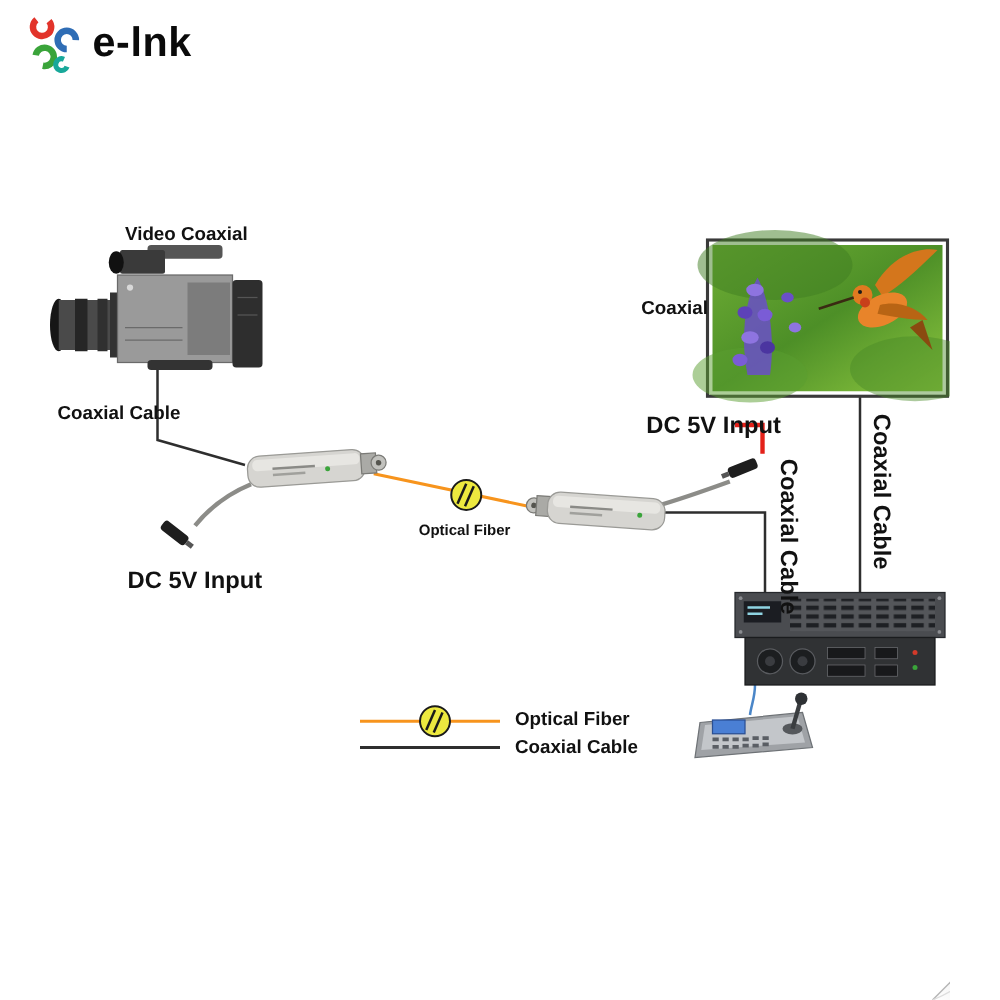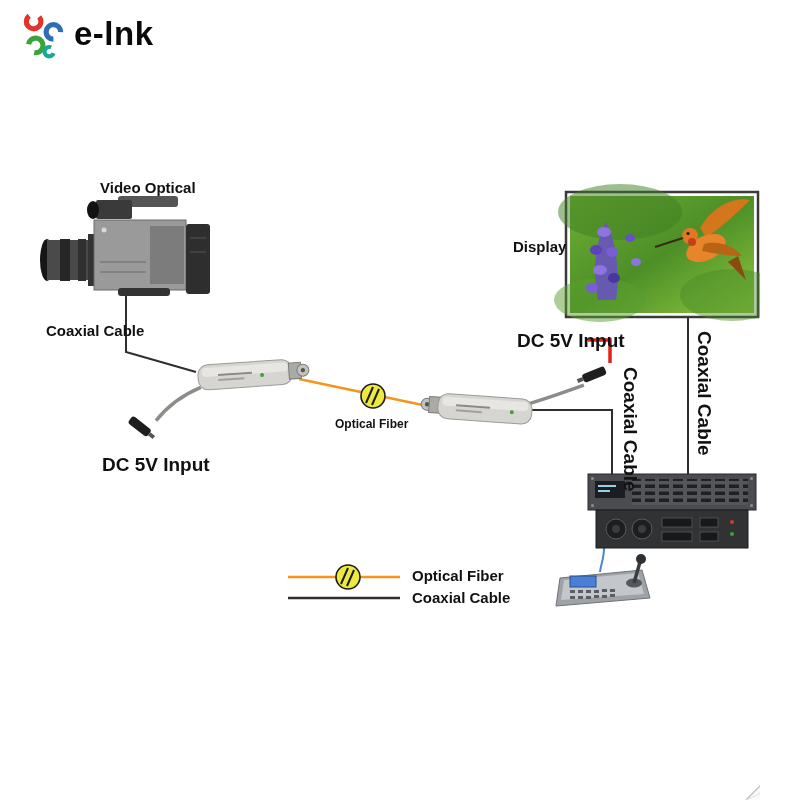--- a/index.html
+++ b/index.html
@@ -213,24 +213,24 @@
   <div class="logo">
     <svg width="50" height="52" viewBox="0 0 48 50">
       <circle cx="15" cy="13" r="7" fill="none" stroke="#e2342b" stroke-width="5" stroke-dasharray="33 11" transform="rotate(-40 15 13)"></circle>
       <circle cx="34" cy="23" r="7" fill="none" stroke="#2f6db5" stroke-width="5" stroke-dasharray="33 11" transform="rotate(90 34 23)"></circle>
       <circle cx="17" cy="36" r="7" fill="none" stroke="#3aa43a" stroke-width="5" stroke-dasharray="33 11" transform="rotate(190 17 36)"></circle>
       <circle cx="30" cy="42" r="4.5" fill="none" stroke="#18a89a" stroke-width="4" stroke-dasharray="21 8" transform="rotate(20 30 42)"></circle>
     </svg>
     <span class="logo-text">e-lnk</span>
   </div>
 
-  <div class="lbl s15" style="left:100px;top:179px;">Video Optical</div>
+  <div class="lbl s15" style="left:100px;top:179px;">Video Coaxial</div>
   <div class="lbl s15" style="left:46px;top:322px;">Coaxial Cable</div>
   <div class="lbl s14" style="left:102px;top:454px;">DC 5V Input</div>
   <div class="lbl s12" style="left:335px;top:417px;">Optical Fiber</div>
   <div class="lbl s14" style="left:517px;top:330px;">DC 5V Input</div>
-  <div class="lbl s15" style="left:513px;top:238px;">Display</div>
+  <div class="lbl s15" style="left:513px;top:238px;">Coaxial</div>
   <div class="lbl s14 vlbl" style="left:619px;top:367px;">Coaxial Cable</div>
   <div class="lbl s14 vlbl" style="left:693px;top:331px;">Coaxial Cable</div>
   <div class="lbl s15" style="left:412px;top:567px;">Optical Fiber</div>
   <div class="lbl s15" style="left:412px;top:589px;">Coaxial Cable</div>
 
 </div>
 
 </body></html>

